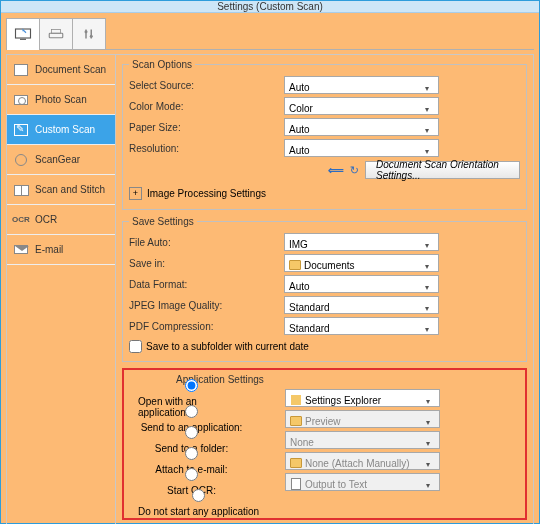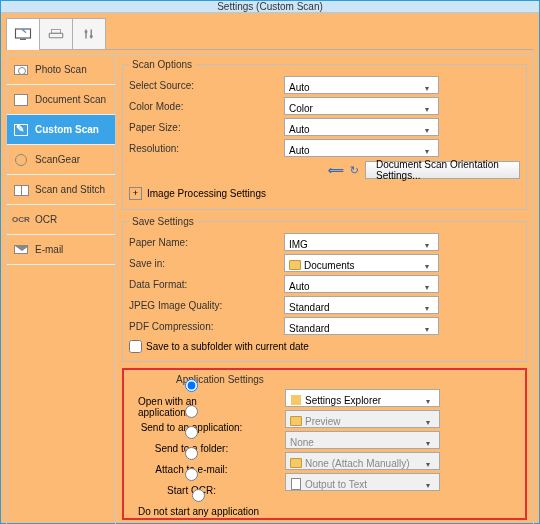--- a/index.html
+++ b/index.html
@@ -7,33 +7,33 @@
 .window { width: 540px; height: 524px; border: 1px solid #2d9cdb; background: #fdba74; display: flex; flex-direction: column; }
 .title-bar { height: 22px; background: #cde6f7; display: flex; align-items: center; justify-content: center; color: #333; border-bottom: 1px solid #a9cde8; }
 .content { flex: 1; display: flex; flex-direction: column; padding: 5px; }
 .top-tabs { display: flex; border-bottom: 1px solid #b0b0b0; height: 32px; }
 .top-tab { width: 34px; height: 31px; border: 1px solid #b0b0b0; border-bottom: none; display: flex; align-items: center; justify-content: center; background: #f5f5f5; margin-right: -1px; }
 .top-tab.active { background: #fff; position: relative; z-index: 1; height: 32px;}
 .top-tab svg { width: 18px; height: 14px; }
 .body-row { display: flex; flex: 1; margin-top: 4px; overflow: hidden; }
 .sidebar { width: 110px; border: 1px solid #c8c8c8; display: flex; flex-direction: column; overflow-y: auto; }
 .sidebar-item { height: 30px; display: flex; align-items: center; padding: 0 6px; gap: 6px; cursor: default; color: #333; border-bottom: 1px solid #eee;}
-.sidebar-item.selected { background: #3ba3e8; color: #fff; font-weight: bold; }
+.sidebar-item.selected { background: #3ba3e8; color: #fff; }
 .sidebar-item .sicon { width: 16px; height: 14px; display: flex; align-items: center; justify-content: center; }
 .main { flex: 1; border: 1px solid #c8c8c8; border-left: none; padding: 4px 6px 4px 6px; overflow-y: auto; }
 fieldset { border: 1px solid #c0c0c0; margin-bottom: 6px; padding: 4px 6px 6px 6px; }
 legend { padding: 0 3px; color: #333; }
 .row { display: flex; align-items: center; height: 20px; margin: 1px 0;}
 .row .label { width: 115px; color: #333; }
 .dropdown { flex: 1; height: 18px; border: 1px solid #a8a8a8; background: #fff; display: flex; align-items: flex-end; padding: 0 4px; position: relative; max-width: 155px; margin-left: 40px;}
 .dropdown .dval { flex: 1; white-space: nowrap; overflow: hidden; }
 .dropdown .darrow { width: 14px; text-align: center; color: #555; font-size: 8px;}
 .dropdown .dicon { width: 12px; height: 12px; margin-right: 3px; display: flex; align-items: center; justify-content: center;}
 .dropdown.disabled { background: #f0f0f0; color: #888;}
-.btn { height: 18px; border: 1px solid #a8a8a8; background: linear-gradient(#fff,#e8e8e8); display: inline-flex; align-items: center; justify-content: center; padding: 0 10px; cursor: default;}
+.btn { height: 18px; border: 1px solid #a8a8a8; background: linear-gradient(#fff,#e8e8e8); display: inline-flex; align-items: center; justify-content: center; padding: 0 10px; cursor: default; font-style: italic;}
 .orient-row { display: flex; justify-content: flex-end; align-items: center; gap: 6px; height: 22px; }
 .orient-row .btn { width: 155px; }
 .cb-row { display: flex; align-items: center; height: 18px; gap: 4px; }
 input[type=checkbox], input[type=radio] { margin: 0; }
 .expand-row { display: flex; align-items: center; gap: 5px; height: 20px; margin-top: 2px;}
 .plus-box { width: 13px; height: 13px; border: 1px solid #888; display: flex; align-items: center; justify-content: center; font-size: 9px; line-height: 1;}
 .app-settings { border: 2px solid #e03030; padding: 4px 6px; margin-top: 2px; }
 .app-title { margin-bottom: 3px; color: #333; margin-left: 46px; }
 .radio-row { display: flex; align-items: center; height: 20px; margin: 1px 0; padding-left: 8px;}
 .radio-row .label { width: 107px; display: flex; align-items: center; gap: 4px; flex-direction: column;}
@@ -87,29 +87,29 @@
             <circle cx="8" cy="6" r="2" fill="#888"></circle>
             <circle cx="15" cy="12" r="2" fill="#888"></circle>
           </svg>
       </div>
     </div>
 
     <div class="body-row">
       <div class="sidebar">
         <div class="sidebar-item">
             <span class="sicon">
+              <span class="i-doc"></span>
+            </span>
+            <span>Document Scan</span>
+          </div>
+        <div class="sidebar-item">
+            <span class="sicon">
               <span class="i-photo"></span>
             </span>
             <span>Photo Scan</span>
-          </div>
-        <div class="sidebar-item">
-            <span class="sicon">
-              <span class="i-doc"></span>
-            </span>
-            <span>Document Scan</span>
           </div>
         <div class="sidebar-item selected">
             <span class="sicon">
               <span class="i-custom"></span>
             </span>
             <span>Custom Scan</span>
           </div>
         <div class="sidebar-item">
             <span class="sicon">
               <span class="i-gear"></span>
@@ -175,21 +175,21 @@
           </div>
           <div class="expand-row">
             <span class="plus-box">+</span>
             <span>Image Processing Settings</span>
           </div>
         </fieldset>
 
         <fieldset>
           <legend>Save Settings</legend>
           <div class="row">
-              <span class="label">Paper Name:</span>
+              <span class="label">File Auto:</span>
               <div class="dropdown">
                 <span class="dval">IMG</span>
                 <span class="darrow">▾</span>
               </div>
             </div>
           <div class="row">
               <span class="label">Save in:</span>
               <div class="dropdown">
                 <span class="dicon folder-icon"></span>
                 <span class="dval">Documents</span>

